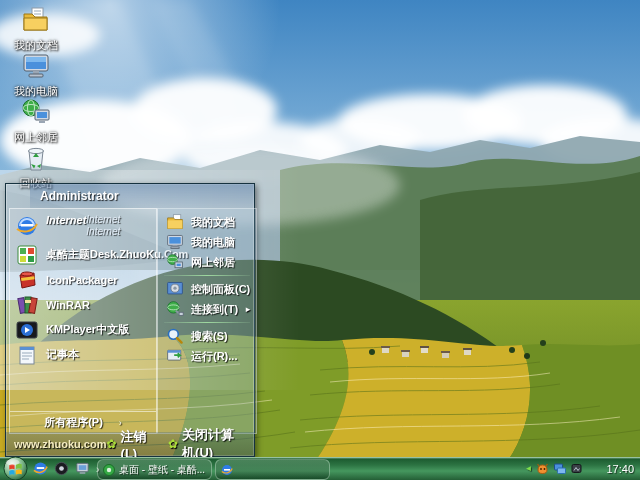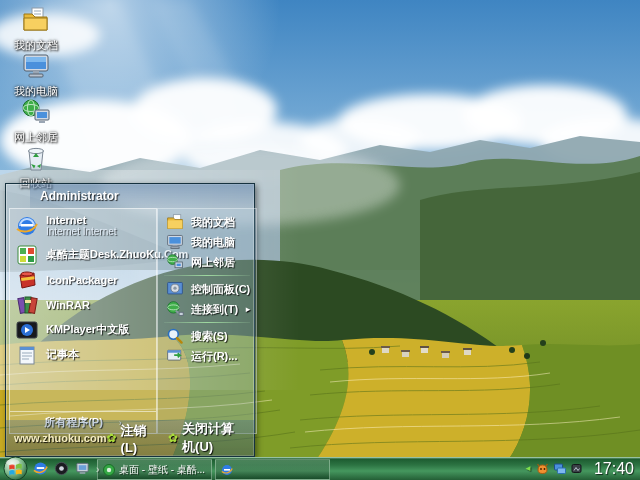--- a/index.html
+++ b/index.html
@@ -24,58 +24,58 @@
   .menu-body{position:absolute;top:24px;bottom:22px;left:3px;right:3px;display:flex;}
   .col-left{width:146px;display:flex;flex-direction:column;
             border:1px solid rgba(255,255,255,.55);background:rgba(255,255,255,.14);}
   .col-right{flex:1;display:flex;flex-direction:column;
              border:1px solid rgba(255,255,255,.35);border-left:1px solid rgba(255,255,255,.5);
              background:rgba(160,190,215,.20);padding-top:3px;}
   .mi{display:flex;align-items:center;height:25px;padding-left:6px;cursor:pointer;}
   .mi .mic{width:22px;height:22px;margin-right:8px;flex:0 0 auto;}
   .mi .t{font-size:11px;font-weight:bold;color:#fff;text-shadow:1px 1px 1px rgba(0,0,0,.8);white-space:nowrap;}
   .mi.two{height:33px;}
-  .mi .stack{display:flex;flex-direction:column;line-height:12px;}
+  .mi .stack{display:flex;flex-direction:row;line-height:12px;font-style:italic;}
   .mi .sub{font-size:10px;font-weight:normal;color:#e2ecf6;text-shadow:1px 1px 1px rgba(0,0,0,.7);}
   .ri{display:flex;align-items:center;height:20px;padding:0 6px 0 8px;cursor:pointer;}
   .ri .mic{width:18px;height:18px;margin-right:7px;flex:0 0 auto;}
   .ri .t{font-size:11px;font-weight:bold;color:#fff;text-shadow:1px 1px 1px rgba(0,0,0,.8);white-space:nowrap;}
   .ri .arrow{margin-left:auto;color:#fff;font-size:9px;text-shadow:1px 1px 1px #000;}
   .divider{height:1px;margin:3px 6px;
            background:linear-gradient(90deg,rgba(200,255,200,.1),#9fd8a0,rgba(200,255,200,.1));}
   .spacer{flex:1;}
   .all-programs{height:21px;border-top:1px solid rgba(255,255,255,.55);
                 display:flex;align-items:center;justify-content:center;gap:16px;cursor:pointer;}
   .all-programs .t{font-size:11px;font-weight:bold;color:#fff;text-shadow:1px 1px 1px rgba(0,0,0,.8);}
   .all-programs .arrow{color:#fff;font-size:9px;text-shadow:1px 1px 1px #000;}
-  .menu-footer{position:absolute;bottom:0;left:0;right:0;height:36px;display:flex;align-items:center;
+  .menu-footer{position:absolute;bottom:0;left:0;right:0;height:24px;display:flex;align-items:center;
                padding:0 8px;background:linear-gradient(180deg,rgba(50,90,140,.28),rgba(20,40,70,.34));}
   .site{font-size:11px;font-weight:bold;color:#f4ecc2;text-shadow:1px 1px 1px rgba(0,0,0,.85);}
   .foot-item{display:flex;align-items:center;gap:4px;margin-left:16px;cursor:pointer;}
   .foot-item .fic{color:#aadd3a;font-size:12px;text-shadow:1px 1px 1px #000;line-height:12px;}
   .foot-item .t{font-size:13px;font-weight:bold;color:#fff;text-shadow:1px 1px 1px rgba(0,0,0,.85);}
   .push{margin-left:auto;}
 
   
   .taskbar{position:absolute;left:0;right:0;bottom:0;height:23px;
            background:linear-gradient(180deg,#bfe3c6 0,#1d5c30 2px,#2c7342 8px,#45975e 14px,#245f36 23px);}
   .start-orb{position:absolute;left:3px;top:-1px;width:25px;height:25px;cursor:pointer;}
   .qlaunch{position:absolute;left:33px;top:0;bottom:0;display:flex;align-items:center;gap:6px;}
   .ql-ic{width:15px;height:15px;cursor:pointer;}
   .ql-more{color:#e8f4e8;font-size:11px;font-weight:bold;cursor:pointer;text-shadow:1px 1px 1px rgba(0,0,0,.6);}
   .taskbtns{position:absolute;left:97px;top:2px;display:flex;gap:3px;}
   .taskbtn{width:103px;height:19px;display:flex;align-items:center;gap:4px;padding:0 5px;
            background:linear-gradient(180deg,rgba(200,235,205,.25),rgba(8,45,22,.45));
-           border:1px solid rgba(190,225,200,.45);border-radius:0;cursor:pointer;overflow:hidden;}
+           border:1px solid rgba(190,225,200,.45);border-radius:6px;cursor:pointer;overflow:hidden;}
   .taskbtn .t{font-size:10px;color:#fff;white-space:nowrap;text-shadow:1px 1px 1px rgba(0,0,0,.7);}
   .taskbtn .tic{flex:0 0 auto;width:12px;height:12px;}
   .tray{position:absolute;right:0;top:0;bottom:0;display:flex;align-items:center;gap:4px;padding-right:6px;}
   .tray-chev{color:#7de04a;font-size:8px;cursor:pointer;text-shadow:1px 1px 1px rgba(0,0,0,.6);}
   .tray-ic{width:13px;height:13px;cursor:pointer;}
-  .clock{font-size:16px;color:#fff;margin-left:7px;cursor:pointer;text-shadow:1px 1px 1px rgba(0,0,0,.7);}
+  .clock{font-size:11px;color:#fff;margin-left:19px;cursor:pointer;text-shadow:1px 1px 1px rgba(0,0,0,.7);}
 </style>
 </head>
 <body>
 
 <div class="screen">
 
   <svg class="wallpaper" viewBox="0 0 640 480" preserveAspectRatio="none">
     <defs>
       <linearGradient id="sky" x1="0" y1="0" x2="0" y2="1">
         <stop offset="0" stop-color="#3f85c2"></stop>

